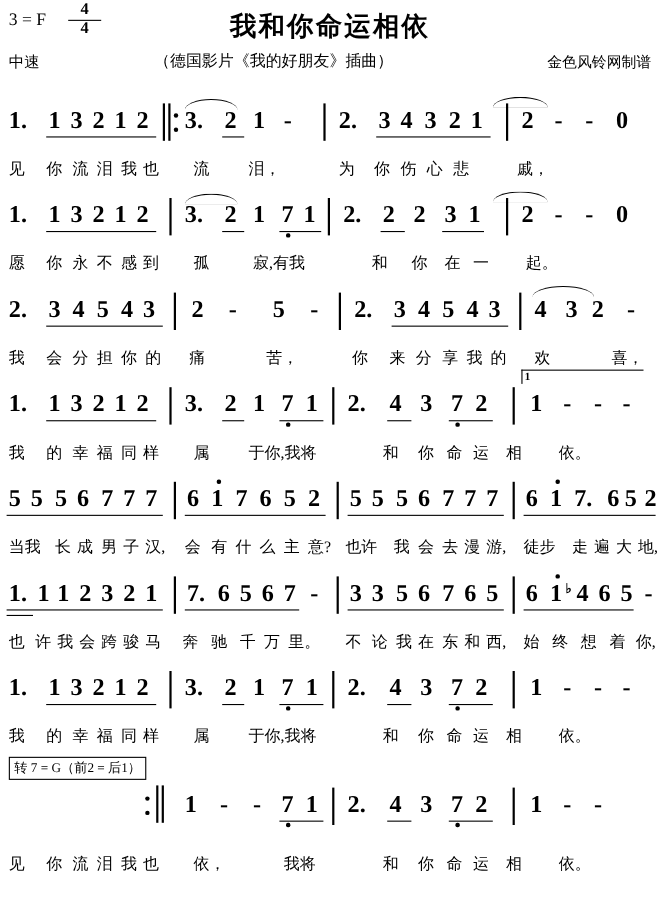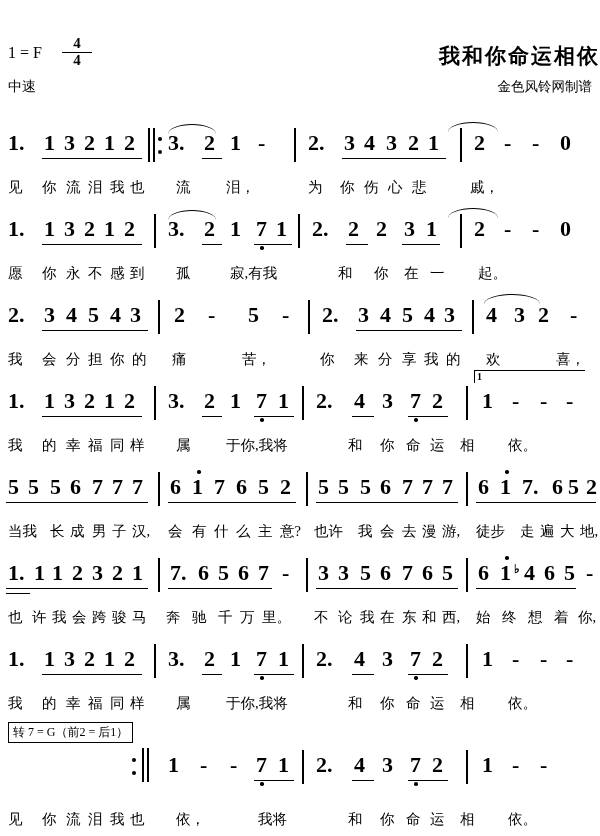--- a/index.html
+++ b/index.html
@@ -48,27 +48,26 @@
   .meter .num {
     display: block;
     border-bottom: 1.5px solid #000;
     padding-bottom: 0px;
   }
   .meter .den {
     display: block;
     padding-top: 0px;
   }
   .title {
-    text-align: right;
-    font-size: 21px;
+    text-align: center;
+    font-size: 24px;
     font-weight: bold;
     letter-spacing: 2px;
     padding-top: 8px;
     font-family: "DejaVu Sans", sans-serif;
-    margin-top: 34px;
   }
   .subline {
     position: relative;
     height: 26px;
     margin-top: 6px;
   }
   .tempo {
     position: absolute;
     left: 8px;
     top: 2px;
@@ -169,28 +168,29 @@
     width: 3.5px; height: 3.5px;
     background: #000; border-radius: 50%;
   }
 </style>
 </head>
 <body>
 
 <div class="sheet">
 
   <div class="header">
-    <div class="keysig">1 = F</div>
+    <div class="keysig">3 = F</div>
     <div class="meter">
       <span class="num">4</span>
       <span class="den">4</span>
     </div>
     <div class="title">我和你命运相依</div>
     <div class="subline">
       <div class="tempo">中速</div>
+      <div class="credit-mid">（德国影片《我的好朋友》插曲）</div>
       <div class="credit-right">金色风铃网制谱</div>
     </div>
   </div>
 
   <div class="system">
     <div class="notes">
       <span class="tok" style="left:0px">1.</span>
       <span class="tok" style="left:36px">1</span>
       <span class="tok" style="left:56px">3</span>
       <span class="tok" style="left:76px">2</span>

